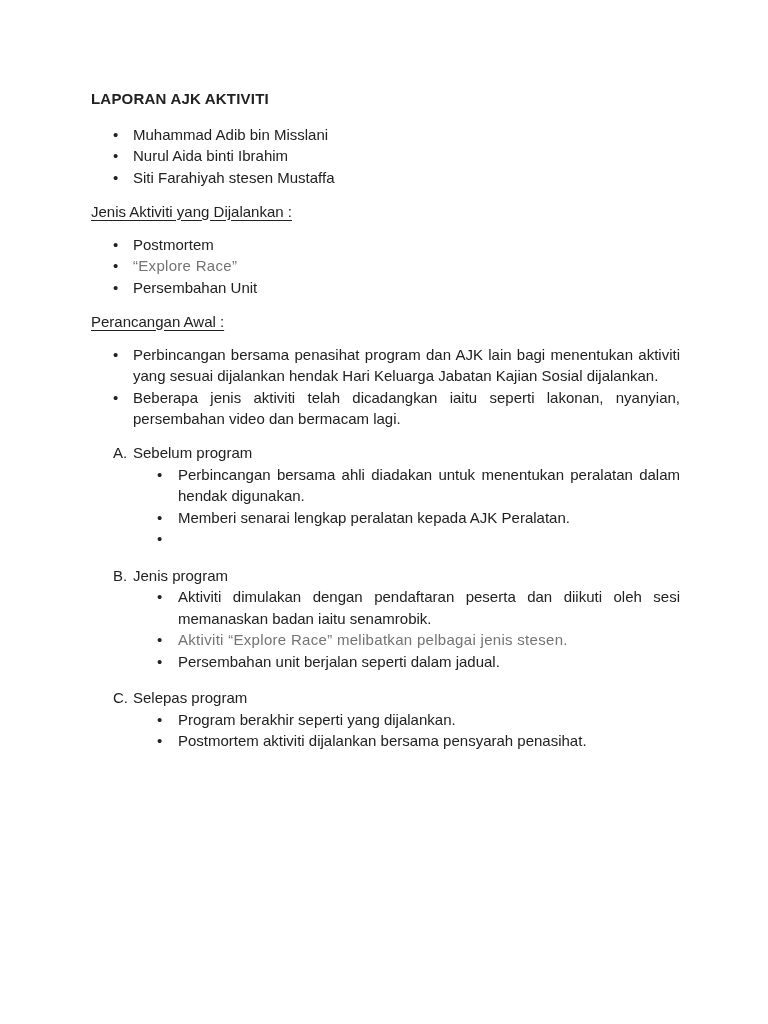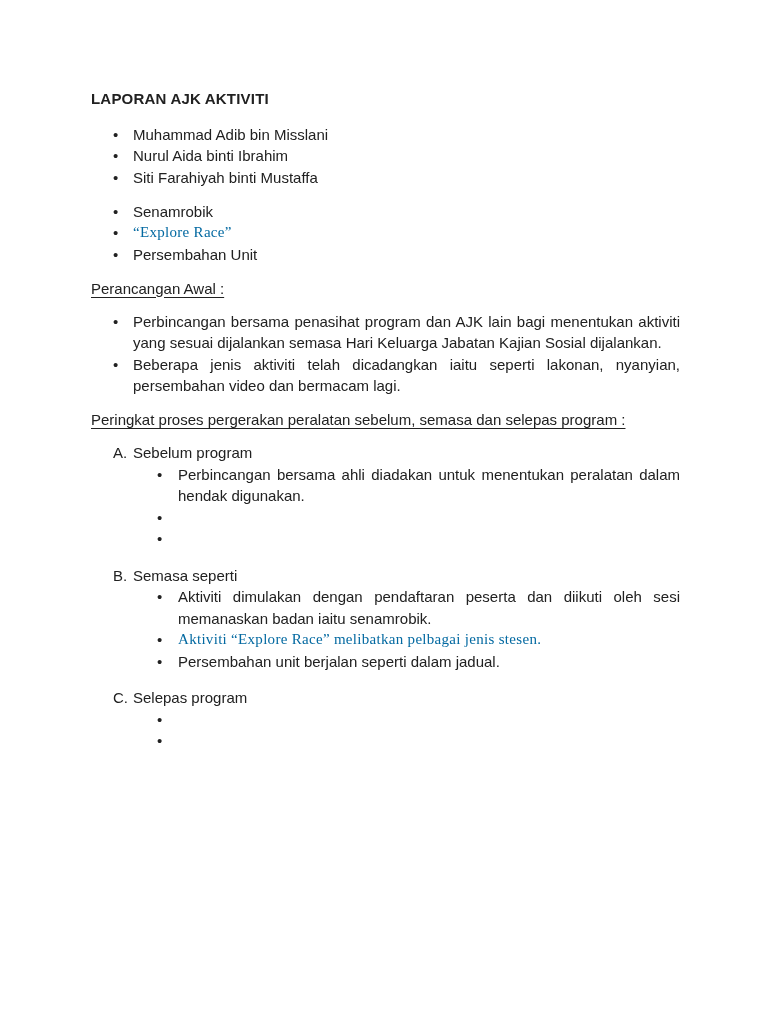--- a/index.html
+++ b/index.html
@@ -50,23 +50,22 @@
   .subsection { margin-bottom: 15px; }
   .subsection:last-child { margin-bottom: 0; }
   .li2 { display: flex; }
   .li2 .marker {
     flex: 0 0 auto;
     margin-left: 66px;
     width: 21px;
   }
   .li2 .txt { flex: 1 1 auto; text-align: justify; }
   .alt {
-    color: #0369a1;
+    color: #737373;
     letter-spacing: 0.3px;
-    font-family: Liberation Serif, serif;
   }
 </style>
 </head>
 <body>
 
 <div class="page">
 
   <div class="doc-title">LAPORAN AJK AKTIVITI</div>
 
   <div class="section">
@@ -74,82 +73,83 @@
       <div class="li1">
         <span class="marker">•</span>
         <span class="txt">Muhammad Adib bin Misslani</span>
       </div>
       <div class="li1">
         <span class="marker">•</span>
         <span class="txt">Nurul Aida binti Ibrahim</span>
       </div>
       <div class="li1">
         <span class="marker">•</span>
-        <span class="txt">Siti Farahiyah binti Mustaffa</span>
+        <span class="txt">Siti Farahiyah stesen Mustaffa</span>
       </div>
     </div>
   </div>
 
   <div class="section">
+    <div class="heading">Jenis Aktiviti yang Dijalankan :</div>
     <div class="list">
       <div class="li1">
         <span class="marker">•</span>
-        <span class="txt">Senamrobik</span>
+        <span class="txt">Postmortem</span>
       </div>
       <div class="li1">
         <span class="marker">•</span>
         <span class="txt alt">“Explore Race”</span>
       </div>
       <div class="li1">
         <span class="marker">•</span>
         <span class="txt">Persembahan Unit</span>
       </div>
     </div>
   </div>
 
   <div class="section">
     <div class="heading">Perancangan Awal :</div>
     <div class="list">
       <div class="li1">
         <span class="marker">•</span>
-        <span class="txt">Perbincangan bersama penasihat program dan AJK lain bagi menentukan aktiviti yang sesuai dijalankan semasa Hari Keluarga Jabatan Kajian Sosial dijalankan.</span>
+        <span class="txt">Perbincangan bersama penasihat program dan AJK lain bagi menentukan aktiviti yang sesuai dijalankan hendak Hari Keluarga Jabatan Kajian Sosial dijalankan.</span>
       </div>
       <div class="li1">
         <span class="marker">•</span>
         <span class="txt">Beberapa jenis aktiviti telah dicadangkan iaitu seperti lakonan, nyanyian, persembahan video dan bermacam lagi.</span>
       </div>
     </div>
   </div>
 
   <div class="section">
-    <div class="heading">Peringkat proses pergerakan peralatan sebelum, semasa dan selepas program :</div>
 
     <div class="subsection">
       <div class="sub-head">
         <span class="label">A.</span>
         <span class="sub-title">Sebelum program</span>
       </div>
       <div class="list">
         <div class="li2">
           <span class="marker">•</span>
           <span class="txt">Perbincangan bersama ahli diadakan untuk menentukan peralatan dalam hendak digunakan.</span>
         </div>
         <div class="li2">
           <span class="marker">•</span>
+          <span class="txt">Memberi senarai lengkap peralatan kepada AJK Peralatan.</span>
         </div>
         <div class="li2">
           <span class="marker">•</span>
         </div>
       </div>
     </div>
 
     <div class="subsection">
       <div class="sub-head">
         <span class="label">B.</span>
-        <span class="sub-title">Semasa seperti</span>
+        <span class="sub-title">Jenis program</span>
       </div>
       <div class="list">
         <div class="li2">
           <span class="marker">•</span>
           <span class="txt">Aktiviti dimulakan dengan pendaftaran peserta dan diikuti oleh sesi memanaskan badan iaitu senamrobik.</span>
         </div>
         <div class="li2">
           <span class="marker">•</span>
           <span class="txt alt">Aktiviti “Explore Race” melibatkan pelbagai jenis stesen.</span>
         </div>
@@ -161,22 +161,24 @@
     </div>
 
     <div class="subsection">
       <div class="sub-head">
         <span class="label">C.</span>
         <span class="sub-title">Selepas program</span>
       </div>
       <div class="list">
         <div class="li2">
           <span class="marker">•</span>
+          <span class="txt">Program berakhir seperti yang dijalankan.</span>
         </div>
         <div class="li2">
           <span class="marker">•</span>
+          <span class="txt">Postmortem aktiviti dijalankan bersama pensyarah penasihat.</span>
         </div>
       </div>
     </div>
 
   </div>
 
 </div>
 
 </body></html>

